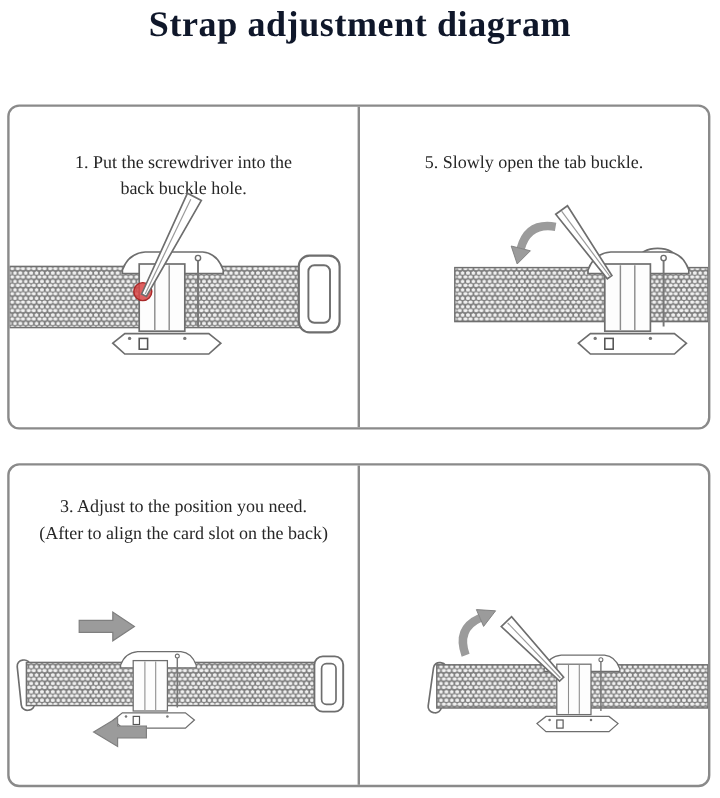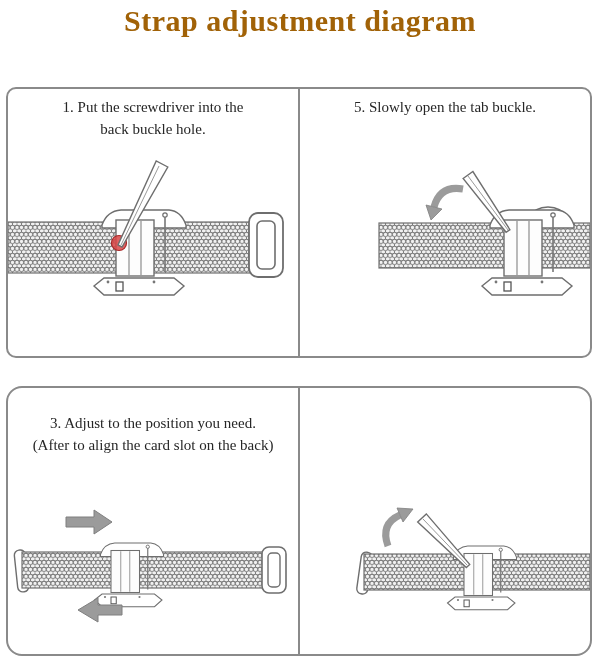--- a/index.html
+++ b/index.html
@@ -2,39 +2,39 @@
 <html><head>
 <meta charset="utf-8">
 <style>
   html,body{margin:0;padding:0;background:#ffffff;}
   body{
     width:600px;height:665px;position:relative;overflow:hidden;
     font-family:"Liberation Serif", serif;color:#262626;
   }
   .title{
     position:absolute;top:4px;left:0;width:600px;text-align:center;
-    font-size:30px;font-weight:bold;color:#a16207;letter-spacing:.5px;
+    font-size:30px;font-weight:bold;color:#0f172a;letter-spacing:.5px;
   }
   .row{
     position:absolute;left:6px;width:586px;
     border:2px solid #8a8a8a;border-radius:10px;
     display:flex;box-sizing:border-box;background:#fff;
   }
   .row1{top:87px;height:271px;}
-  .row2{top:386px;height:270px;border-radius:16px;}
+  .row2{top:386px;height:270px;}
   .panel{
     flex:1 1 0;position:relative;display:flex;flex-direction:column;
     min-width:0;
   }
   .panel.first{border-right:2px solid #8a8a8a;}
   .caption{
     text-align:center;font-size:15px;line-height:22px;color:#262626;
     white-space:nowrap;
   }
-  .row1 .caption{height:70px;padding-top:7px;box-sizing:border-box;}
+  .row1 .caption{height:70px;padding-top:36px;box-sizing:border-box;}
   .row2 .caption{height:78px;padding-top:24px;box-sizing:border-box;}
   .art{flex:1 1 auto;width:100%;display:block;}
   .hiddefs{position:absolute;width:0;height:0;overflow:hidden;}
 </style>
 </head>
 <body>
 
 <svg class="hiddefs" aria-hidden="true">
   <defs>
     <pattern id="meshPat" width="9" height="7" patternUnits="userSpaceOnUse">

